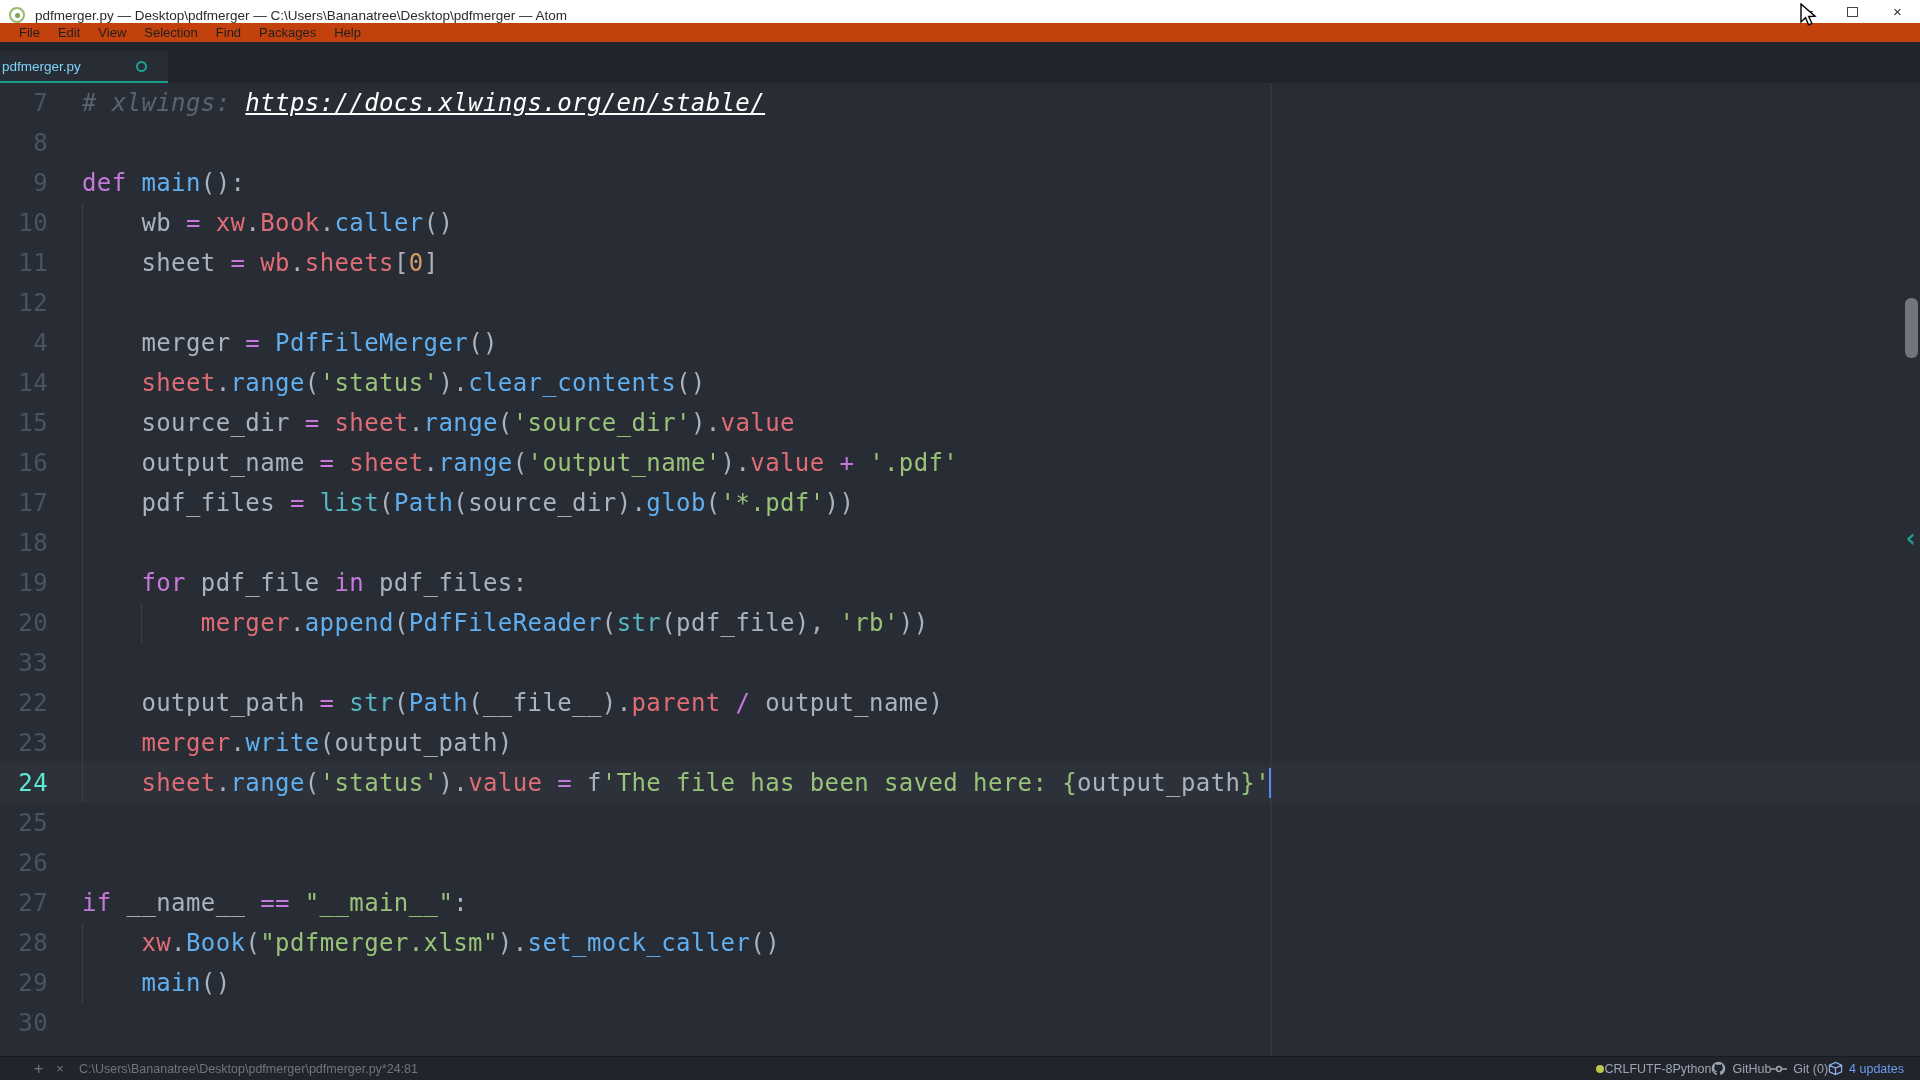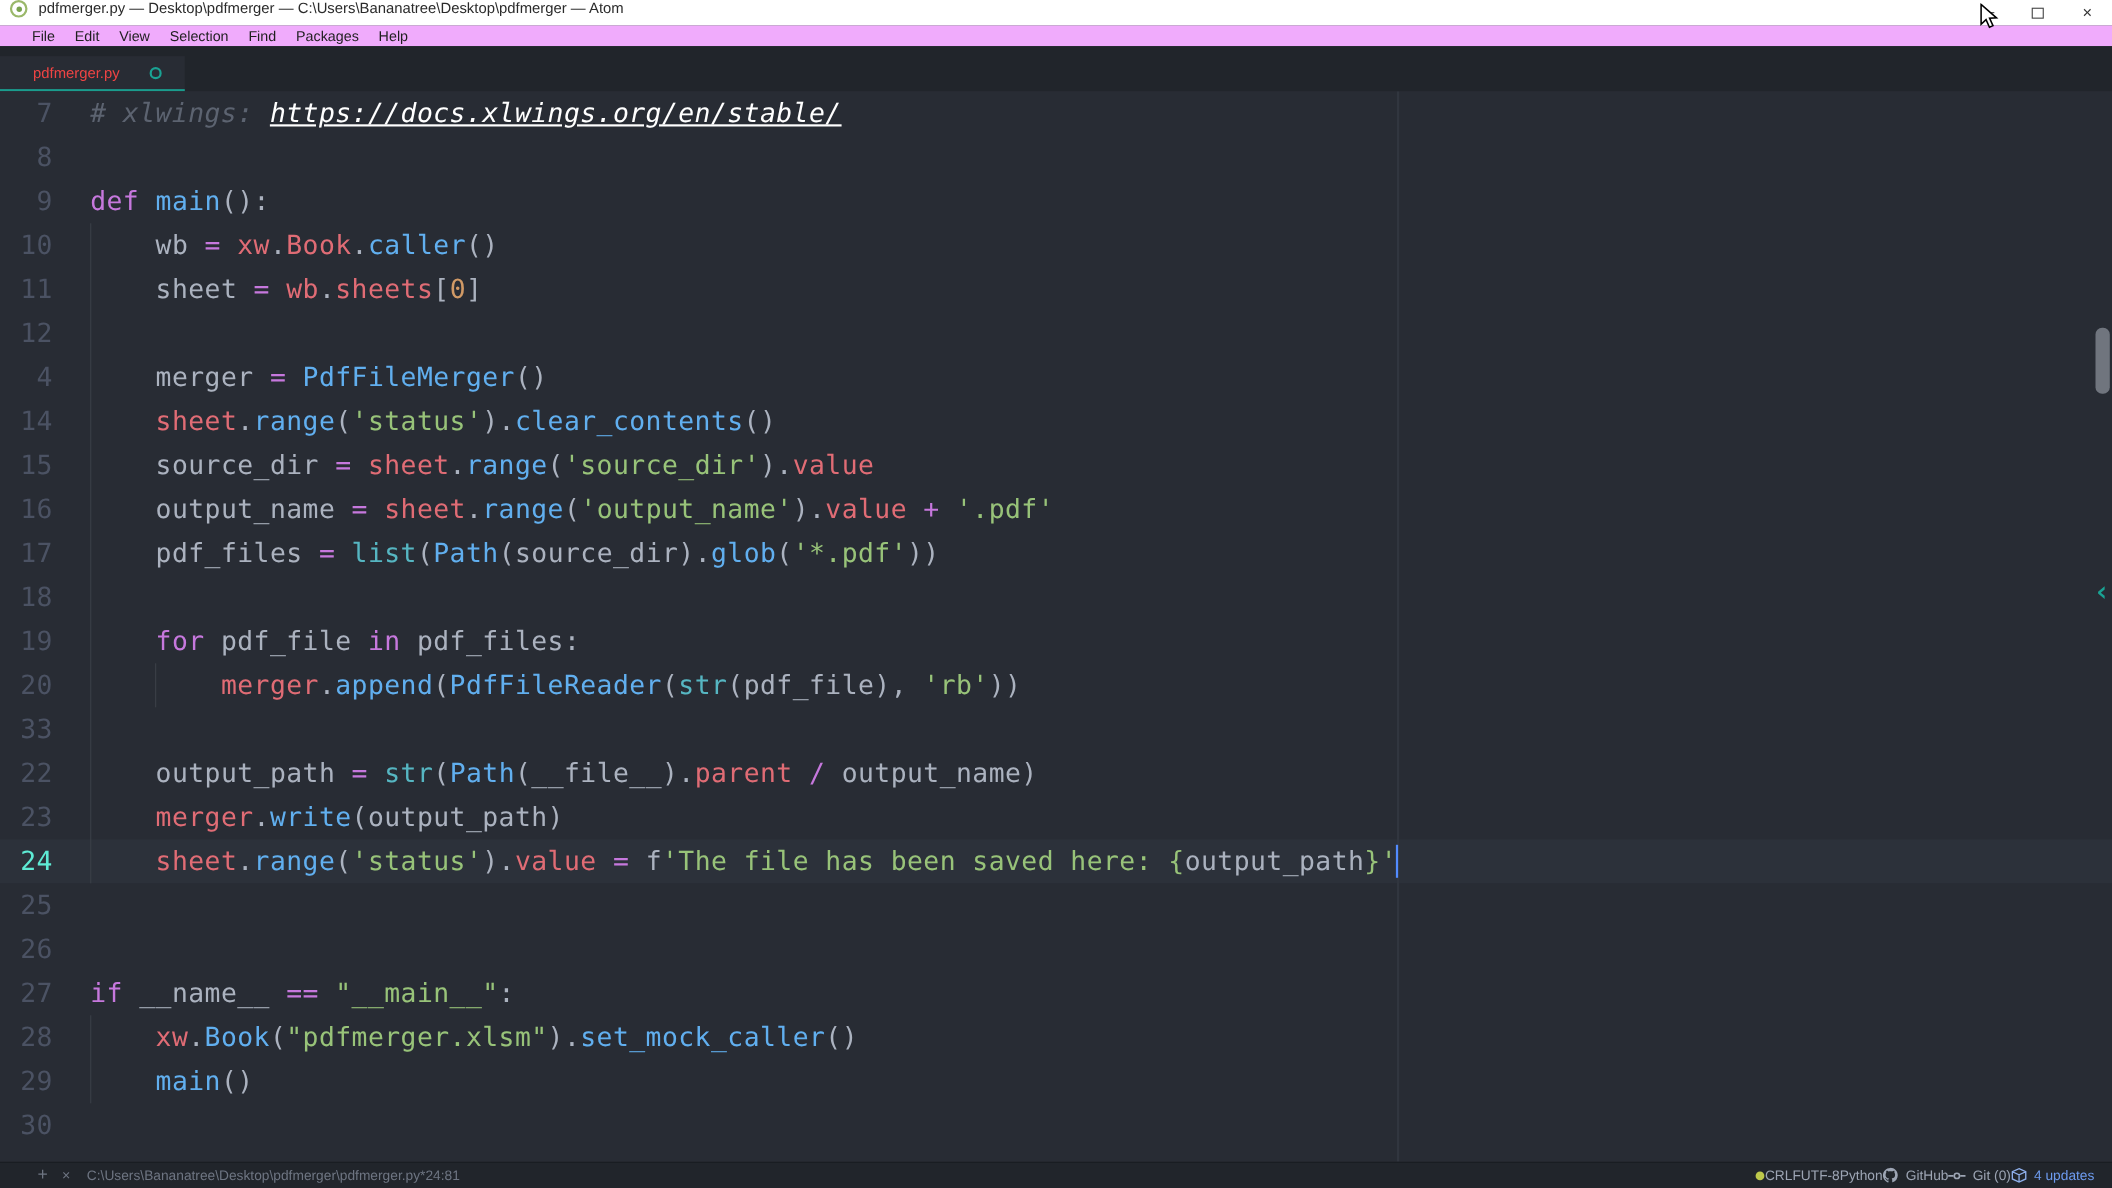--- a/index.html
+++ b/index.html
@@ -3,36 +3,36 @@
 <meta charset="utf-8">
 <style>
   html,body { margin:0; padding:0; }
   body {
     width:1920px; height:1080px; overflow:hidden;
     background:#282c34;
     font-family:"Liberation Sans", sans-serif;
     position:relative;
   }
   
-  .titlebar { height:23px; background:#ffffff; display:flex; align-items:flex-start; position:relative; }
+  .titlebar { height:23px; background:#ffffff; display:flex; align-items:flex-end; position:relative; }
   .atom-logo { width:12px; height:12px; border-radius:50%; border:2px solid #9ab86a; margin-left:9px; position:relative; flex:none; }
   .atom-logo::after { content:""; position:absolute; left:3.5px; top:3.5px; width:5px; height:5px; border-radius:50%; background:#7aa24f; }
   .title-text { font-size:13.5px; color:#2b2b2b; margin-left:10px; white-space:nowrap; }
   .win-controls { position:absolute; right:0; top:0; height:23px; display:flex; }
   .win-btn { width:45px; height:23px; display:flex; align-items:center; justify-content:center; background:transparent; border:none; padding:0; cursor:default; }
   .glyph-min { width:10px; height:0; border-top:1px solid #444; display:block; }
   .glyph-max { width:9px; height:8px; border:1px solid #444; display:block; }
   .glyph-close { font-size:15px; color:#333; line-height:1; }
   
-  .menubar { height:19px; background:#f0abfc; display:flex; align-items:center; padding-left:20px; }
+  .menubar { height:19px; background:#c2410c; display:flex; align-items:center; padding-left:10px; }
   .menu-item { font-size:13px; color:#1f1f1f; padding:0 9px; }
   
   .tabbar { height:41px; background:#21252b; display:flex; align-items:flex-end; }
   .tab { width:168px; height:32px; background:#282c34; border-bottom:2px solid #1a9c8d; box-sizing:border-box; display:flex; align-items:center; position:relative; }
-  .tab-label { margin-left:30px; font-size:13.5px; color:#ef4444; }
+  .tab-label { margin-left:2px; font-size:13.5px; color:#7dd3fc; }
   .tab-dot { position:absolute; right:21px; top:50%; margin-top:-5.5px; width:7px; height:7px; border:2px solid #1aa293; border-radius:50%; }
   
   .editor { position:relative; height:973px; background:#282c34; overflow:hidden;
             font-family:"DejaVu Sans Mono", monospace; font-size:24px; letter-spacing:0.4px; }
   .code-row { display:flex; height:40px; line-height:40px; }
   .code-row.active { background:#2c313a; }
   .gutter-cell { width:48px; flex:none; text-align:right; color:#4b5263; }
   .code-row.active .gutter-cell { color:#5eead4; }
   .code-text { white-space:pre; padding-left:34px; color:#abb2bf; }
   .tk-plain   { color:#abb2bf; }

